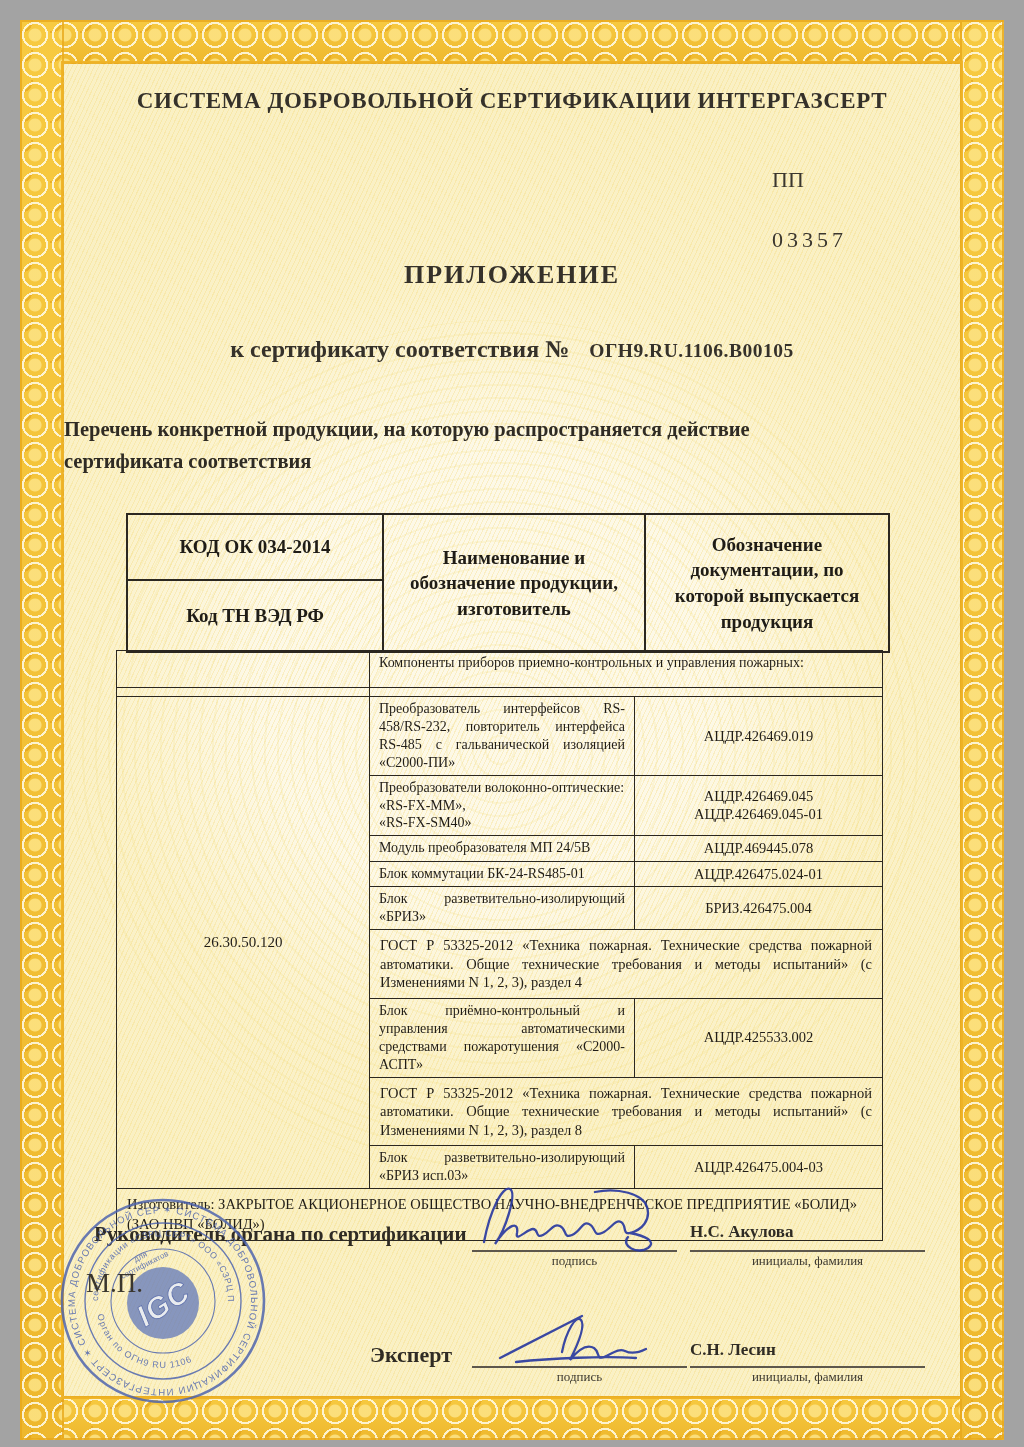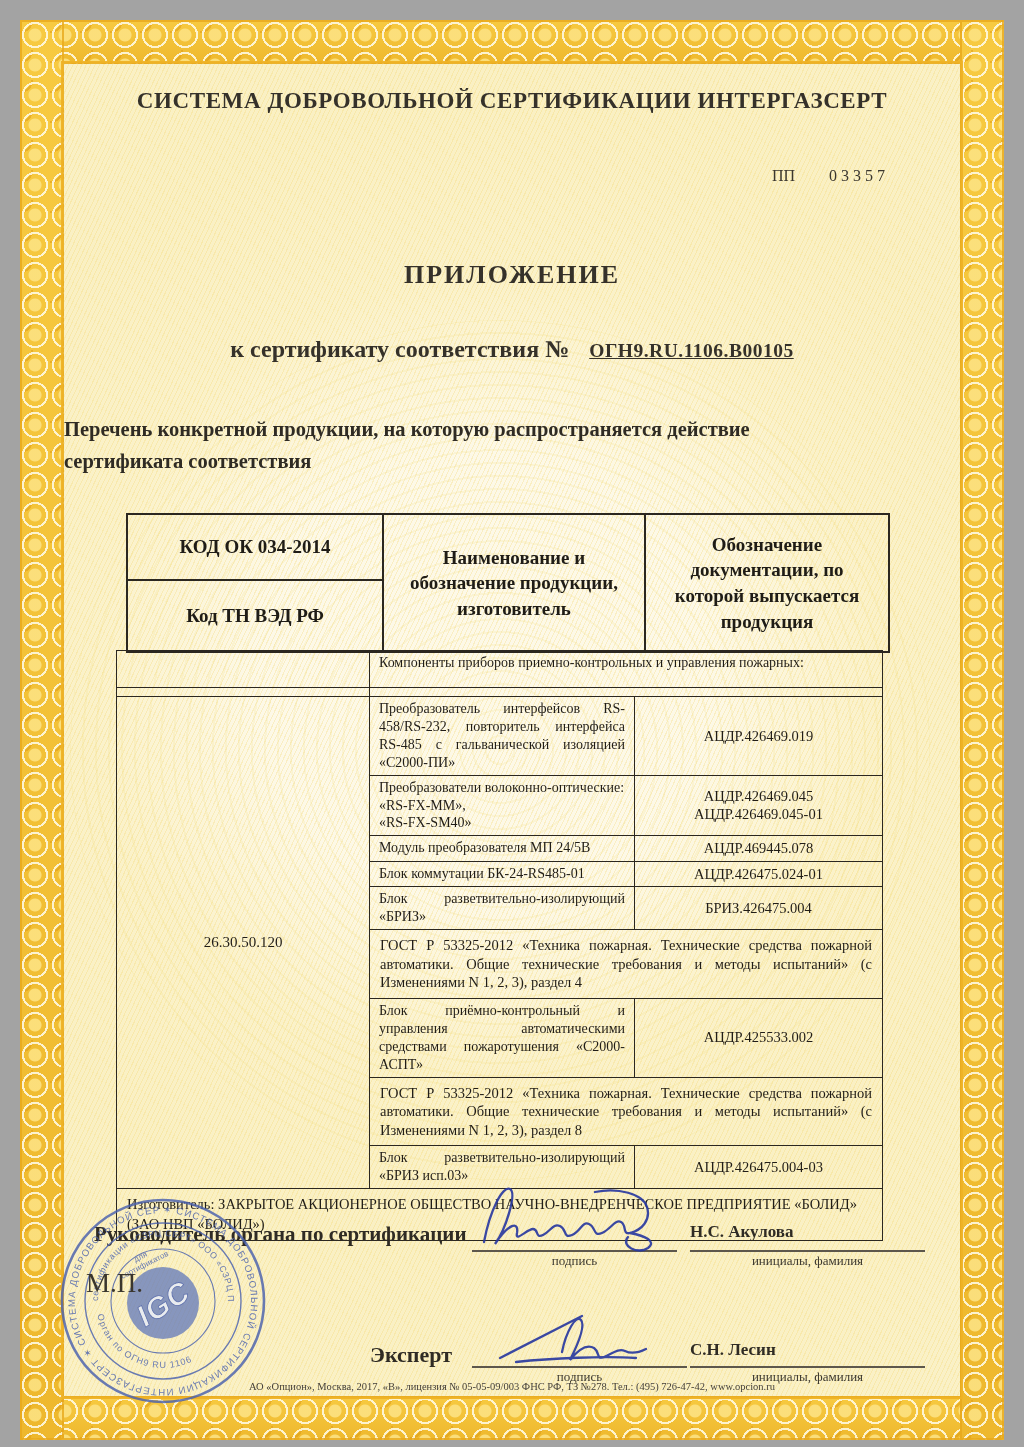--- a/index.html
+++ b/index.html
@@ -28,28 +28,28 @@
       repeating-linear-gradient(115deg, rgba(244,214,110,.30) 0 1px, rgba(255,255,255,0) 1px 4px),
       radial-gradient(circle at 47% 46%, rgba(253,249,233,.95) 0 26%, rgba(251,242,204,.55) 46%, rgba(249,238,190,.35) 66%, rgba(250,241,203,.25) 100%);
     background-color:#faf1c6;}
   .watermark{position:absolute;left:70px;top:320px;width:860px;height:860px;border-radius:50%;
     background:repeating-radial-gradient(circle, rgba(241,219,122,.40) 0 2px, rgba(241,219,122,0) 2px 13px);
     opacity:.45;pointer-events:none;}
 
   
   .system-title{position:absolute;left:64px;top:88px;width:896px;text-align:center;
     font-weight:bold;font-size:23px;letter-spacing:.6px;color:#35312a;}
-  .form-number{position:absolute;left:772px;top:167px;font-size:16px;color:#3a362e;
-    display:flex;gap:34px;}
+  .form-number{position:absolute;left:772px;top:167px;font-size:22px;color:#3a362e;
+    display:flex;gap:34px;flex-direction:column;}
   .form-number .num{letter-spacing:4px;}
   .doc-title{position:absolute;left:64px;top:260px;width:896px;text-align:center;
     font-weight:bold;font-size:26px;letter-spacing:2px;color:#35312a;}
   .cert-line{position:absolute;left:64px;top:336px;width:896px;text-align:center;color:#35312a;}
   .cert-line .lbl{font-weight:bold;font-size:24px;}
-  .cert-line .num{font-weight:bold;font-size:19.5px;letter-spacing:.5px;margin-left:20px;text-decoration:underline;}
+  .cert-line .num{font-weight:bold;font-size:19.5px;letter-spacing:.5px;margin-left:20px;}
   .description{position:absolute;left:64px;top:414px;width:964px;text-align:left;
     font-weight:bold;font-size:20.5px;line-height:1.55;white-space:pre-line;color:#2f2b24;}
 
   
   .header-table{position:absolute;left:126px;top:513px;width:762px;
     border-collapse:collapse;table-layout:fixed;}
   .header-table td{border:2.2px solid #2b2720;font-weight:bold;font-size:19px;
     text-align:center;vertical-align:middle;line-height:1.35;padding:4px 8px;color:#1f1c16;}
   .header-table .h1{height:56px;}
   .header-table .h2{height:62px;}
@@ -250,15 +250,14 @@
       <path d="M34,56 C70,52 122,50 154,52"></path>
     </g>
   </svg>
   <div class="sig-line line-3"></div>
   <div class="sig-caption cap-3">подпись</div>
 
   <div class="sig-name name-2">С.Н. Лесин</div>
   <div class="sig-line line-4"></div>
   <div class="sig-caption cap-4">инициалы, фамилия</div>
 
-  <div class="footer-imprint">АО «Опцион», Москва, 2017, «В», лицензия № 05-05-09/003 ФНС РФ, ТЗ №278. Тел.: (495) 726-47-42, www.opcion.ru</div>
 
 </div>
 
 </body></html>

